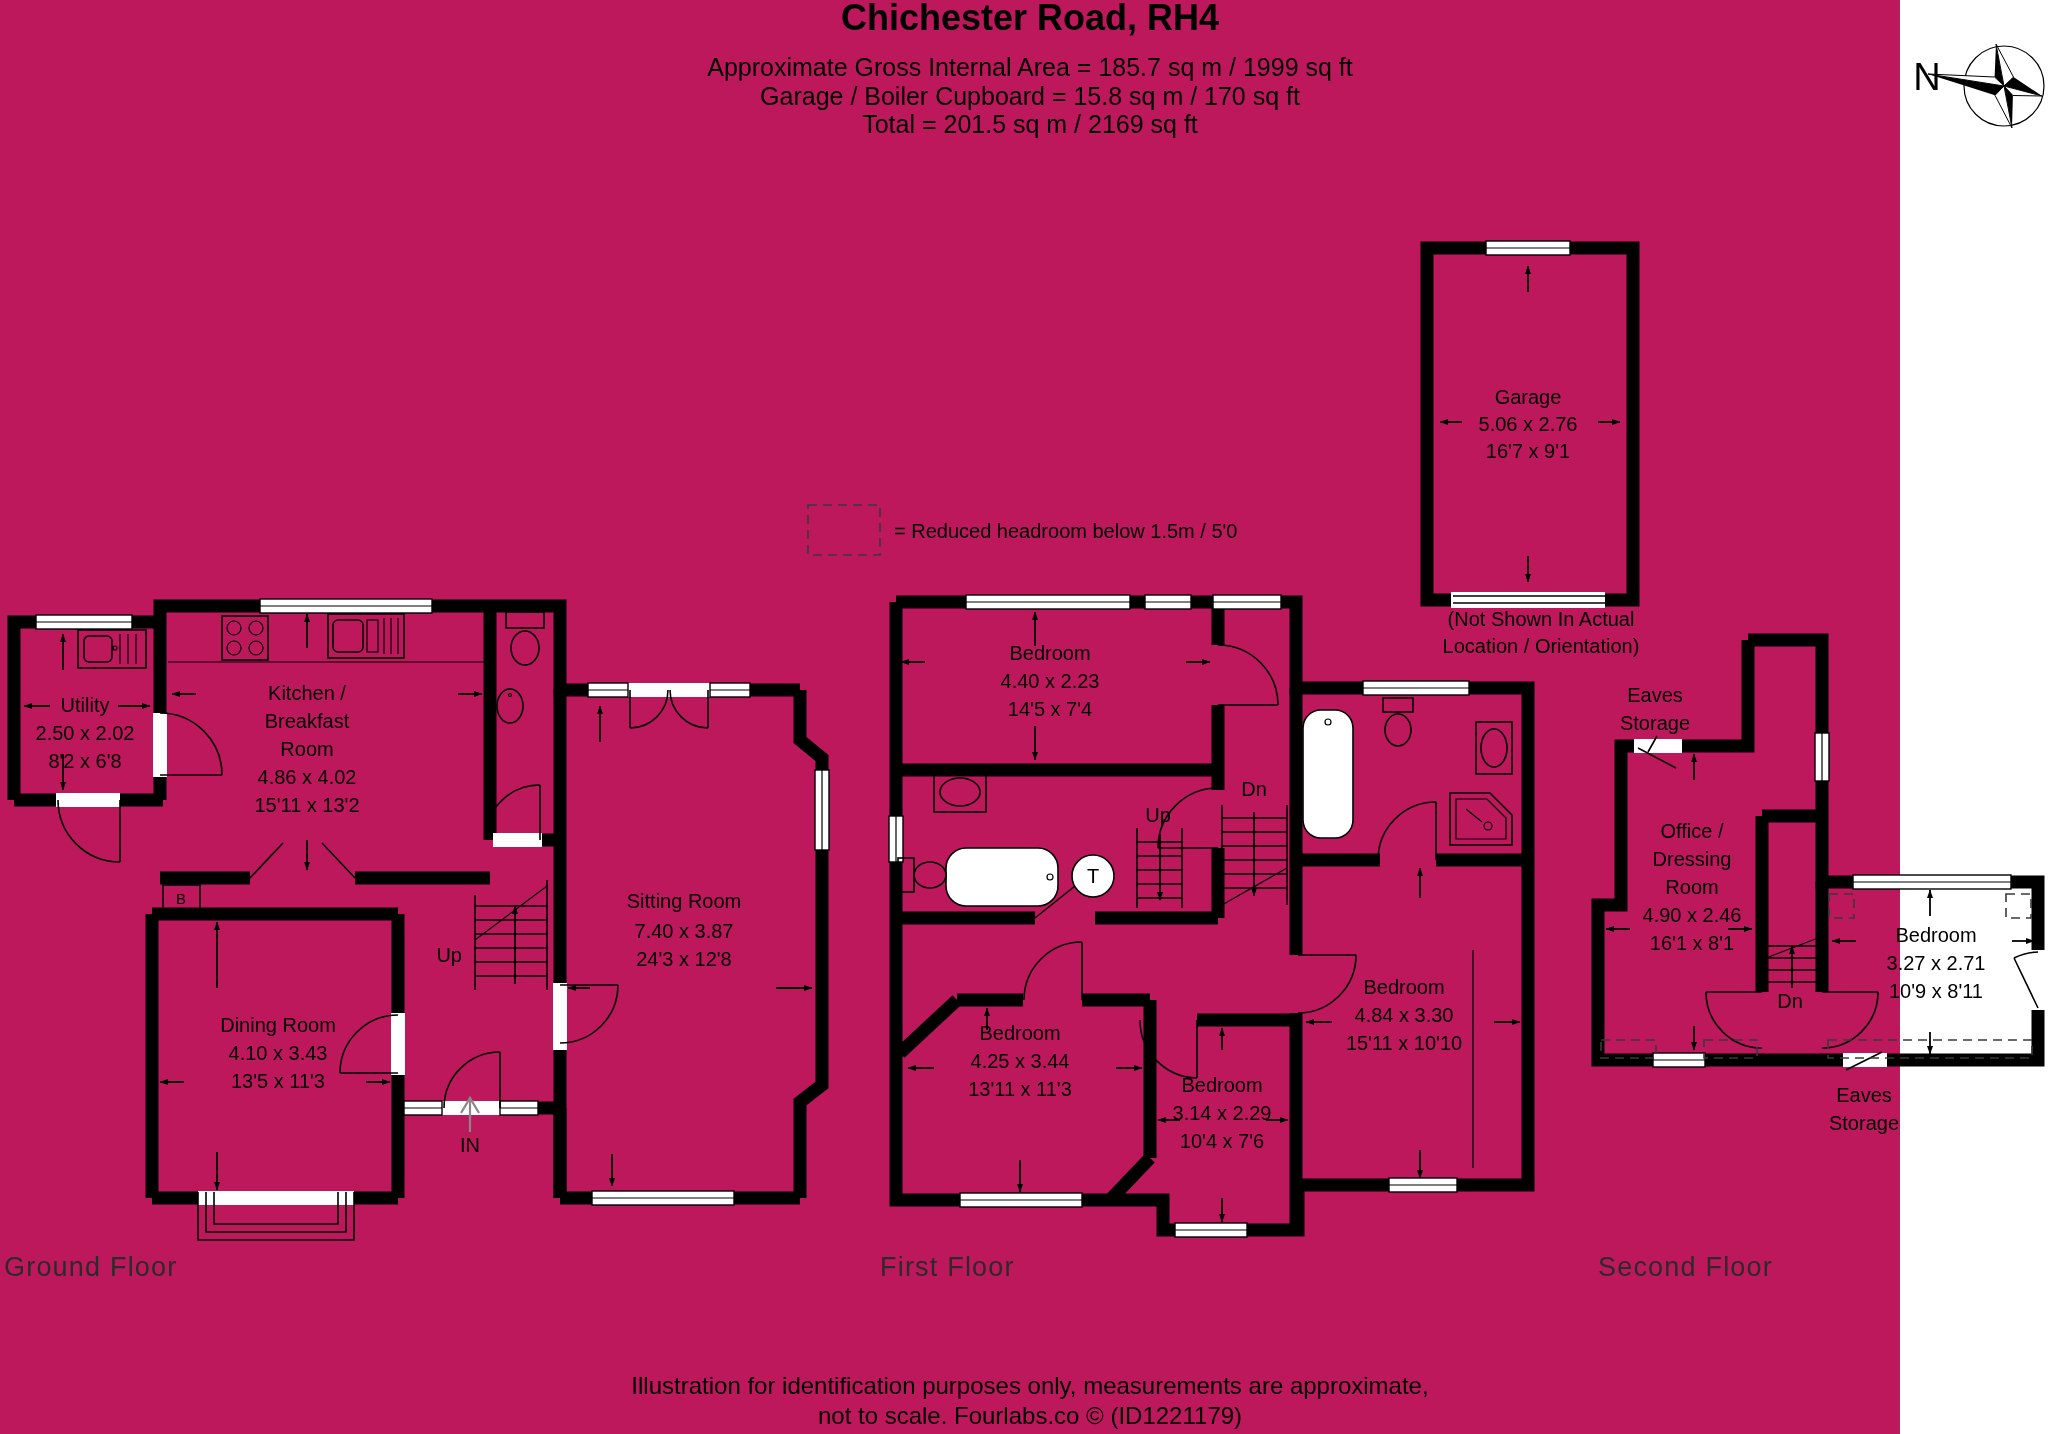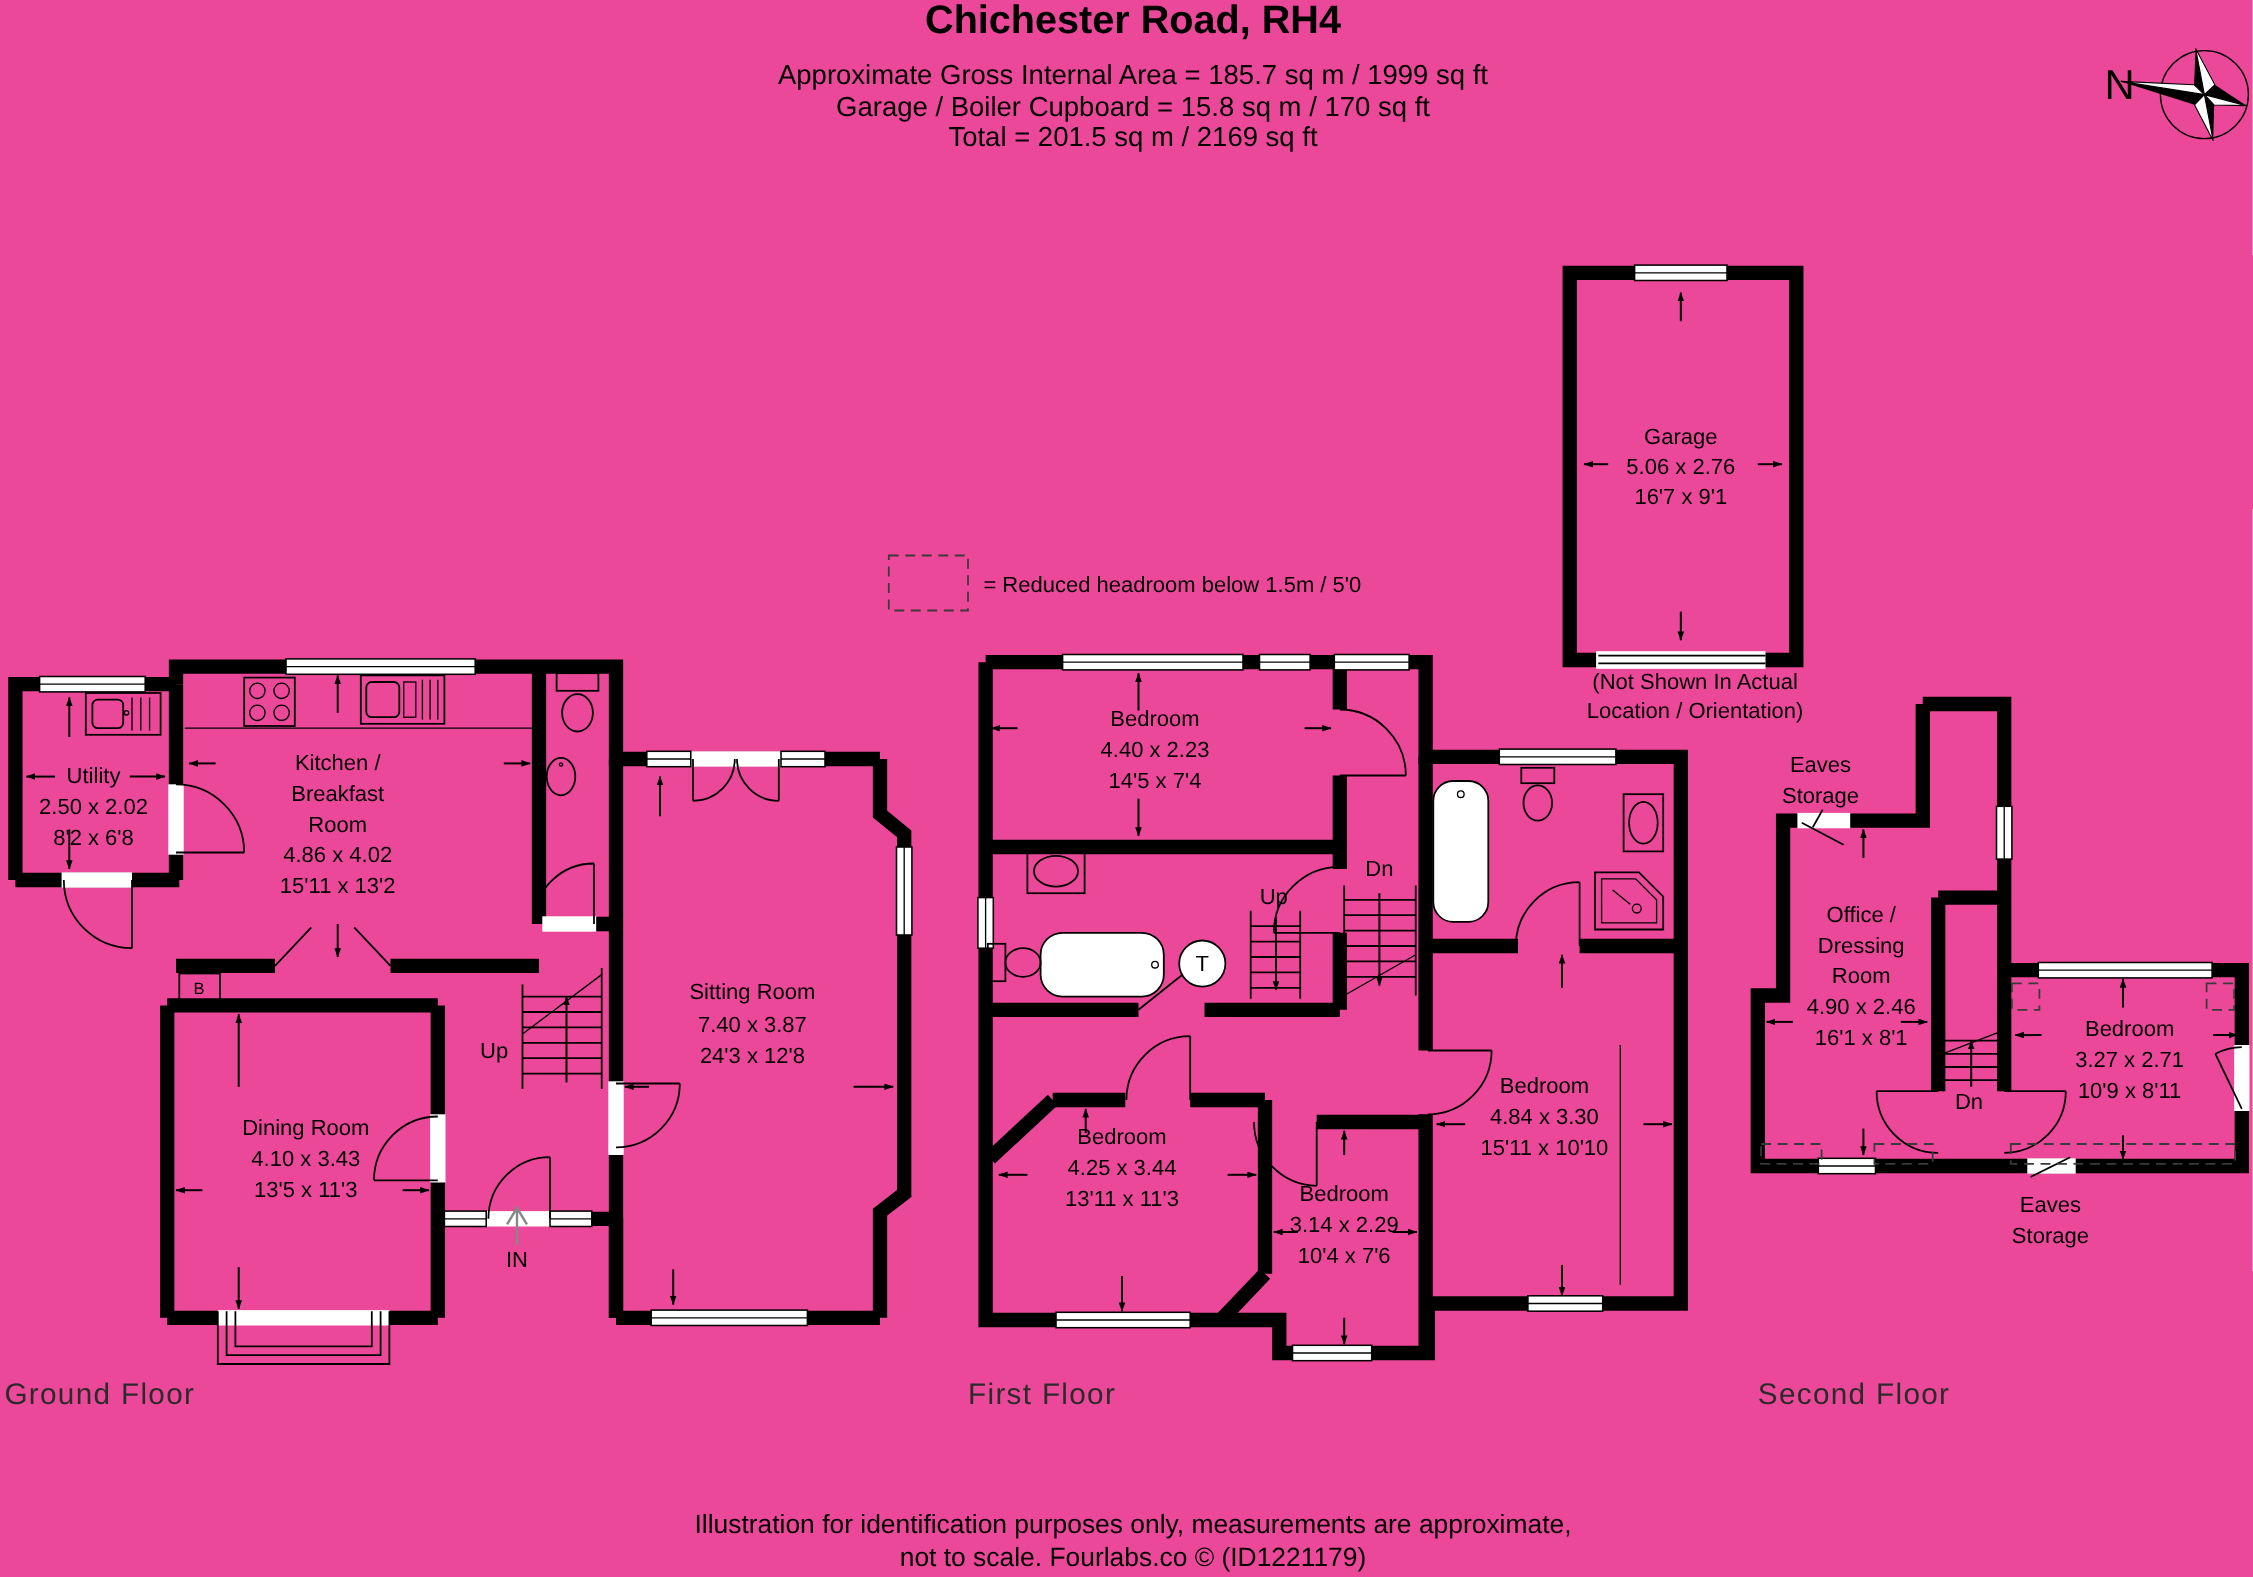--- a/index.html
+++ b/index.html
@@ -1,16 +1,16 @@
 <!DOCTYPE html>
 <html><head>
 <meta charset="utf-8">
 <style>
   html,body{margin:0;padding:0;background:#fff}
-  #stage{position:relative;width:2048px;height:1434px;background:#ec4899}
+  #stage{position:relative;width:1900px;height:1434px;background:#be185d}
   svg{display:block}
   svg text{font-family:"Liberation Sans","DejaVu Sans",sans-serif;fill:#000}
   .wall{stroke:#000;stroke-width:13;fill:none;stroke-linecap:butt}
   .thin{stroke:#000;stroke-width:1.6;fill:none}
   .thin12{stroke:#000;stroke-width:1.2;fill:none}
   .fixw{stroke:#000;stroke-width:1.6;fill:#fff}
   .erase{fill:#fff;stroke:none}
   .win{fill:#fff;stroke:#000;stroke-width:1.4}
   .dash{fill:none;stroke:#3a3a3a;stroke-width:1.6;stroke-dasharray:9 6}
   .dim{stroke:#000;stroke-width:1.8;fill:none}

